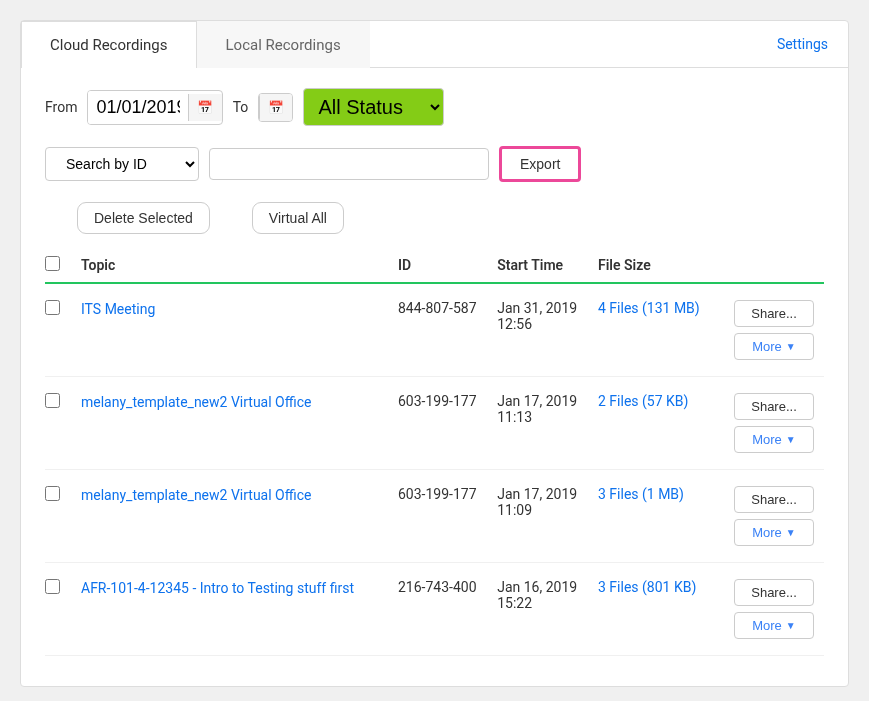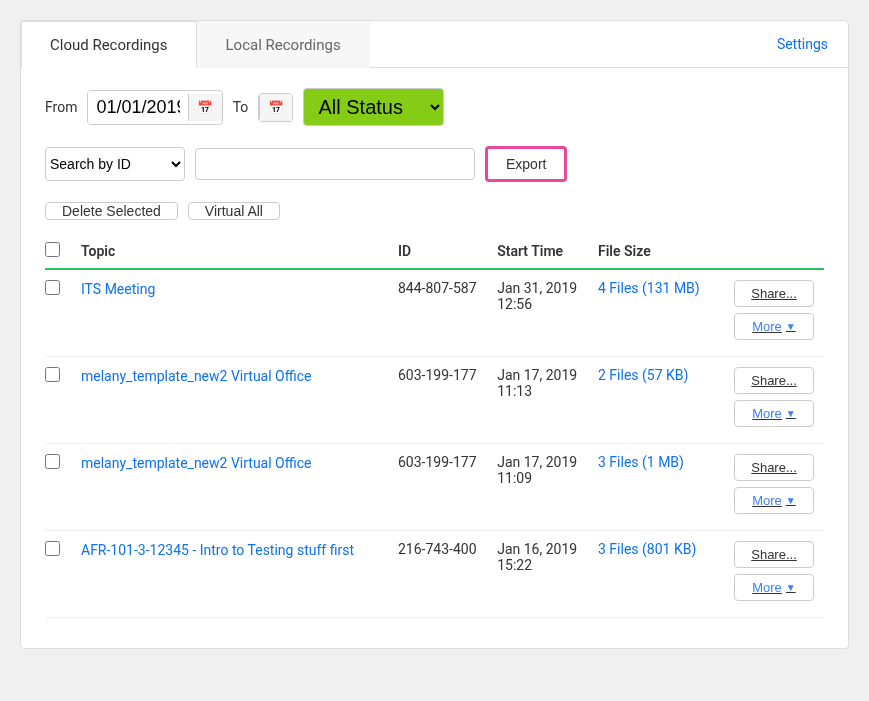--- a/index.html
+++ b/index.html
@@ -102,21 +102,21 @@
     
     .search-row {
       display: flex;
       align-items: center;
       padding: 10px 24px 20px;
       gap: 10px;
     }
     .search-by-select {
       border: 1px solid #ccc;
       border-radius: 4px;
-      padding: 7px 0;
+      padding: 7px 16px;
       font-size: 14px;
       background: #fff;
       cursor: pointer;
       outline: none;
       min-width: 140px;
     }
     .search-input {
       flex: 1;
       border: 1px solid #ccc;
       border-radius: 4px;
@@ -146,25 +146,26 @@
 
     
     .action-row {
       display: flex;
       gap: 10px;
       padding: 0 24px 14px;
     }
     .delete-selected-btn, .delete-all-btn {
       background: #fff;
       border: 1px solid #ccc;
-      border-radius: 4px;
-      padding: 0 16px;
-      font-size: 14px;
-      cursor: pointer;
-      color: #333;
+      border-radius: 9px;
+      padding: 7px 16px;
+      font-size: 14px;
+      cursor: pointer;
+      color: #333;
+      margin-left: 32px;
     }
     .table-wrap {
       padding: 0 24px;
     }
     table {
       width: 100%;
       border-collapse: collapse;
     }
     thead th {
       text-align: left;
@@ -175,21 +176,21 @@
       border-bottom: 2px solid #22c55e;
     }
     thead th:first-child {
       width: 36px;
       padding-left: 0;
     }
     tbody tr {
       border-bottom: 1px solid #f0f0f0;
     }
     tbody td {
-      padding: 10px 10px 16px 0;
+      padding: 16px 10px 16px 0;
       vertical-align: top;
       font-size: 14px;
       color: #333;
       margin-top: 48px;
     }
     tbody td:first-child {
       padding-left: 0;
       width: 36px;
     }
     .topic-link {
@@ -204,21 +205,20 @@
       color: #0e72ed;
       text-decoration: none;
       cursor: pointer;
     }
 
     .btn-group {
       display: flex;
       flex-direction: column;
       gap: 6px;
       align-items: flex-end;
-      text-decoration: underline;
     }
     .share-btn {
       background: #fff;
       border: 1px solid #ccc;
       border-radius: 4px;
       padding: 5px 14px;
       font-size: 13px;
       cursor: pointer;
       color: #333;
       min-width: 80px;
@@ -372,21 +372,21 @@
         <button class="share-btn">Share...</button>
         <button class="more-btn">More <span class="chevron">▼</span></button>
       </div>
     </td>
   </tr>
           <tr>
     <td>
       <input type="checkbox" style="">
     </td>
     <td>
-      <a class="topic-link">AFR-101-3-12345 - Intro to Testing stuff first</a>
+      <a class="topic-link">AFR-101-4-12345 - Intro to Testing stuff first</a>
     </td>
     <td>216-743-400</td>
     <td>
       <span class="start-time">Jan 16, 2019<br>15:22</span>
     </td>
     <td>
       <a class="file-size-link">3 Files (801 KB)</a>
     </td>
     <td>
       <div class="btn-group">

